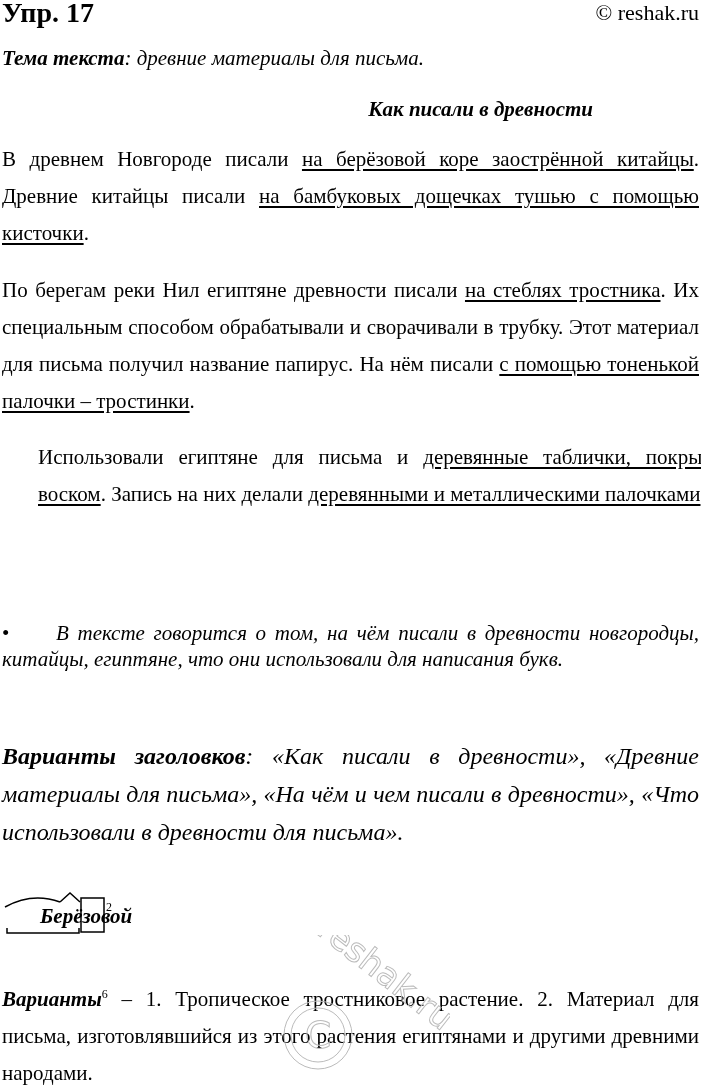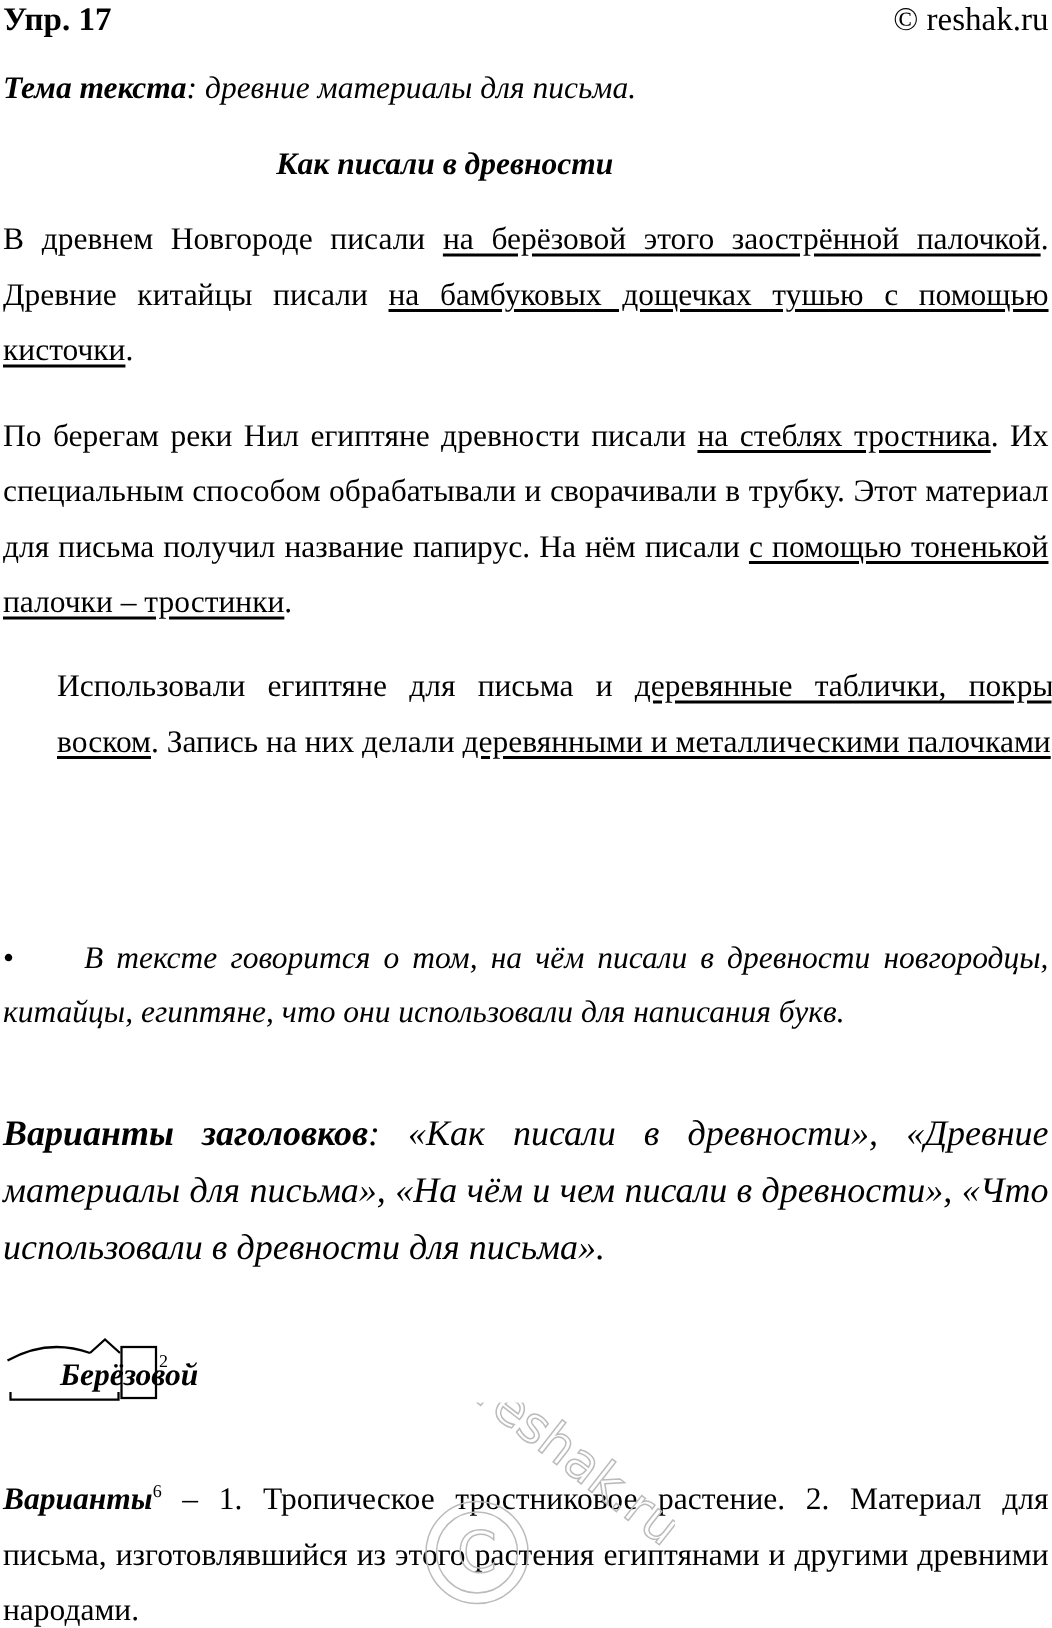--- a/index.html
+++ b/index.html
@@ -2,31 +2,31 @@
 <html><head>
 <meta charset="utf-8">
 <style>
   html, body { margin: 0; padding: 0; background: #ffffff; }
   body {
     width: 701px; height: 1085px; position: relative; overflow: hidden;
     font-family: "Liberation Serif", "DejaVu Serif", serif;
     color: #000; font-size: 21px;
   }
   .abs { position: absolute; }
-  .hdr-left { left: 2px; top: 0px; font-weight: bold; font-size: 22px; line-height: 26px; }
+  .hdr-left { left: 2px; top: 0px; font-weight: bold; font-size: 28px; line-height: 26px; }
   .hdr-right { right: 2px; top: 0px; font-size: 22px; line-height: 26px; }
   .topic { left: 2px; top: 45px; font-size: 21px; line-height: 26px; font-style: italic; }
   .topic b { font-weight: bold; }
-  .title { left: 0; width: 593px; top: 96px; text-align: center; font-weight: bold; font-style: italic; font-size: 21px; line-height: 26px; }
+  .title { left: 0; width: 593px; top: 96px; text-align: right; font-weight: bold; font-style: italic; font-size: 21px; line-height: 26px; }
   .para { left: 2px; width: 697px; text-align: justify; font-size: 21px; line-height: 37px; }
   .para u { text-decoration: underline; text-underline-offset: 3px; }
   .p1 { top: 141px; }
   .p2 { top: 272px; }
   .p3 { top: 439px; margin-left: 36px; }
-  .bullet-block { left: 2px; width: 697px; top: 620px; font-style: italic; font-size: 21px; line-height: 36px; text-align: justify; }
+  .bullet-block { left: 2px; width: 697px; top: 620px; font-style: italic; font-size: 21px; line-height: 26px; text-align: justify; }
   .bullet-dot { font-style: normal; display: inline-block; width: 54px; }
   .variants { left: 2px; width: 697px; top: 737px; font-style: italic; font-size: 24px; line-height: 38px; text-align: justify; }
   .variants b { font-weight: bold; }
   .morph { left: 2px; top: 890px; width: 120px; height: 50px; }
   .morph-word { position: absolute; left: 2px; top: 14px; font-weight: bold; font-style: italic; font-size: 21px; line-height: 24px; margin-left: 36px; }
   .morph-sup { position: absolute; left: 104px; top: 10px; font-size: 12px; }
   .papirus { left: 2px; width: 697px; top: 976px; font-size: 21px; line-height: 37px; text-align: justify; }
   .papirus b { font-weight: bold; font-style: italic; }
   .papirus sup { font-size: 12px; }
   .watermark { left: 250px; top: 935px; width: 200px; height: 150px; pointer-events: none; }
@@ -34,21 +34,21 @@
 </head>
 <body>
 
 <div class="abs hdr-left">Упр. 17</div>
 <div class="abs hdr-right">© reshak.ru</div>
 
 <div class="abs topic"><b>Тема текста</b><span>: древние материалы для письма.</span></div>
 
 <div class="abs title">Как писали в древности</div>
 
-<div class="abs para p1"><span>В древнем Новгороде писали </span><u>на берёзовой этого заострённой палочкой</u><span>. Древние китайцы писали </span><u>на бамбуковых дощечках тушью с помощью кисточки</u><span>.</span></div>
+<div class="abs para p1"><span>В древнем Новгороде писали </span><u>на берёзовой коре заострённой китайцы</u><span>. Древние китайцы писали </span><u>на бамбуковых дощечках тушью с помощью кисточки</u><span>.</span></div>
 <div class="abs para p2"><span>По берегам реки Нил египтяне древности писали </span><u>на стеблях тростника</u><span>. Их специальным способом обрабатывали и сворачивали в трубку. Этот материал для письма получил название папирус. На нём писали </span><u>с помощью тоненькой палочки – тростинки</u><span>.</span></div>
 <div class="abs para p3"><span>Использовали египтяне для письма и </span><u>деревянные таблички, покрытые воском</u><span>. Запись на них делали </span><u>деревянными и металлическими палочками</u><span>.</span></div>
 
 <div class="abs bullet-block"><span class="bullet-dot">•</span><span>В тексте говорится о том, на чём писали в древности новгородцы, китайцы, египтяне, что они использовали для написания букв.</span></div>
 
 <div class="abs variants"><b>Варианты заголовков</b><span>: «Как писали в древности», «Древние материалы для письма», «На чём и чем писали в древности», «Что использовали в древности для письма».</span></div>
 
 <div class="abs morph">
   <svg width="120" height="50" style="position:absolute;left:0;top:0">
 

